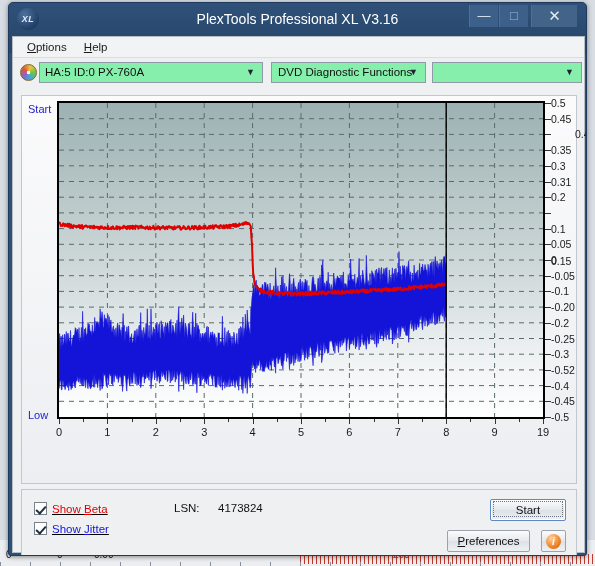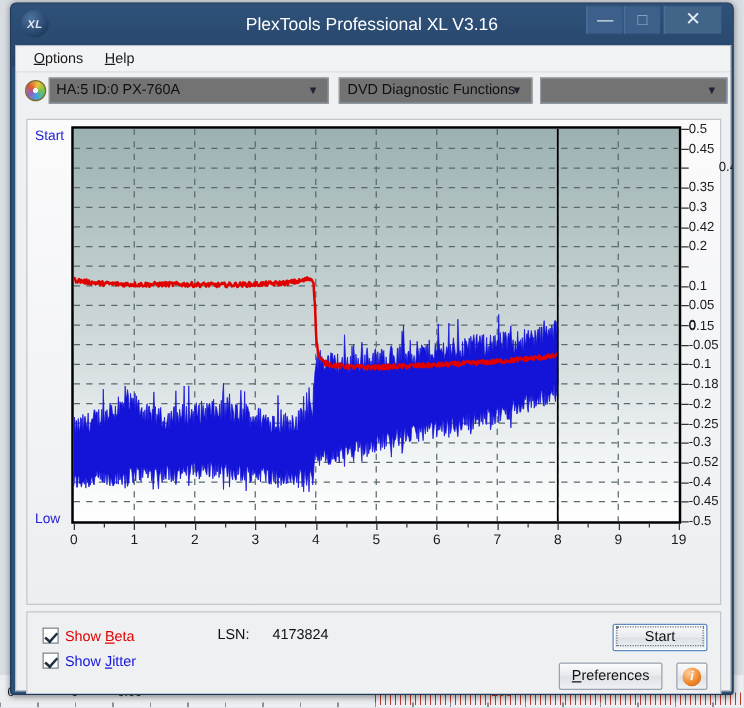--- a/index.html
+++ b/index.html
@@ -111,21 +111,21 @@
   
   #toolbar {
     position: relative;
     height: 29px;
     padding: 4px 6px 0 6px;
   }
   .combo {
     position: absolute;
     height: 21px;
     top: 4px;
-    background: #737373;
+    background: #86efac;
     border: 1px solid #8f9aa6;
     font-size: 11.5px;
     color: #101010;
     line-height: 19px;
   }
   .combo .txt { position: absolute; left: 6px; top: 0; white-space: nowrap; }
   .combo .arrow {
     position: absolute; right: 5px; top: 1px;
     width: 13px; height: 17px; line-height: 17px;
     text-align: center; font-size: 9px; color: #223;
@@ -185,21 +185,21 @@
   .xtickmark { position: absolute; top: 323px; width: 1px; height: 5px; background: #333; }
 
   
   #controls {
     position: absolute;
     left: 8px; top: 452px;
     width: 556px; height: 72px;
     background: #eef0f2;
     border: 1px solid #c2c7ce;
   }
-  .chk-row { position: absolute; left: 12px; font-size: 11.5px; }
+  .chk-row { position: absolute; left: 12px; font-size: 11.5px; text-decoration: underline; }
   #chk-beta-row  { top: 12px; }
   #chk-jitter-row{ top: 32px; }
   .checkbox {
     display: inline-block;
     width: 13px; height: 13px;
     background: #ffffff;
     border: 1px solid #7a828c;
     position: relative;
     vertical-align: -2px;
     margin-right: 5px;
@@ -341,37 +341,37 @@
         <div class="ytick" style="top: 2px;">0.5</div>
         <div class="ytickmark" style="top: 22.7px;"></div>
         <div class="ytick" style="top: 17.7px;">0.45</div>
         <div class="ytickmark" style="top: 38.4px;"></div>
         <div class="ytick" style="top: 33.4px; margin-left: 24px;">0.4</div>
         <div class="ytickmark" style="top: 54.1px;"></div>
         <div class="ytick" style="top: 49.1px;">0.35</div>
         <div class="ytickmark" style="top: 69.8px;"></div>
         <div class="ytick" style="top: 64.8px;">0.3</div>
         <div class="ytickmark" style="top: 85.5px;"></div>
-        <div class="ytick" style="top: 80.5px;">0.42</div>
+        <div class="ytick" style="top: 80.5px;">0.31</div>
         <div class="ytickmark" style="top: 101.2px;"></div>
         <div class="ytick" style="top: 96.2px;">0.2</div>
         <div class="ytickmark" style="top: 116.9px;"></div>
         <div class="ytick" style="top: 111.9px; margin-top: 48px;">0.15</div>
         <div class="ytickmark" style="top: 132.6px;"></div>
         <div class="ytick" style="top: 127.6px;">0.1</div>
         <div class="ytickmark" style="top: 148.3px;"></div>
         <div class="ytick" style="top: 143.3px;">0.05</div>
         <div class="ytickmark" style="top: 164px;"></div>
         <div class="ytick" style="top: 159px;">0</div>
         <div class="ytickmark" style="top: 179.7px;"></div>
         <div class="ytick" style="top: 174.7px;">-0.05</div>
         <div class="ytickmark" style="top: 195.4px;"></div>
         <div class="ytick" style="top: 190.4px;">-0.1</div>
         <div class="ytickmark" style="top: 211.1px;"></div>
-        <div class="ytick" style="top: 206.1px;">-0.18</div>
+        <div class="ytick" style="top: 206.1px;">-0.20</div>
         <div class="ytickmark" style="top: 226.8px;"></div>
         <div class="ytick" style="top: 221.8px;">-0.2</div>
         <div class="ytickmark" style="top: 242.5px;"></div>
         <div class="ytick" style="top: 237.5px;">-0.25</div>
         <div class="ytickmark" style="top: 258.2px;"></div>
         <div class="ytick" style="top: 253.2px;">-0.3</div>
         <div class="ytickmark" style="top: 273.9px;"></div>
         <div class="ytick" style="top: 268.9px;">-0.52</div>
         <div class="ytickmark" style="top: 289.6px;"></div>
         <div class="ytick" style="top: 284.6px;">-0.4</div>

